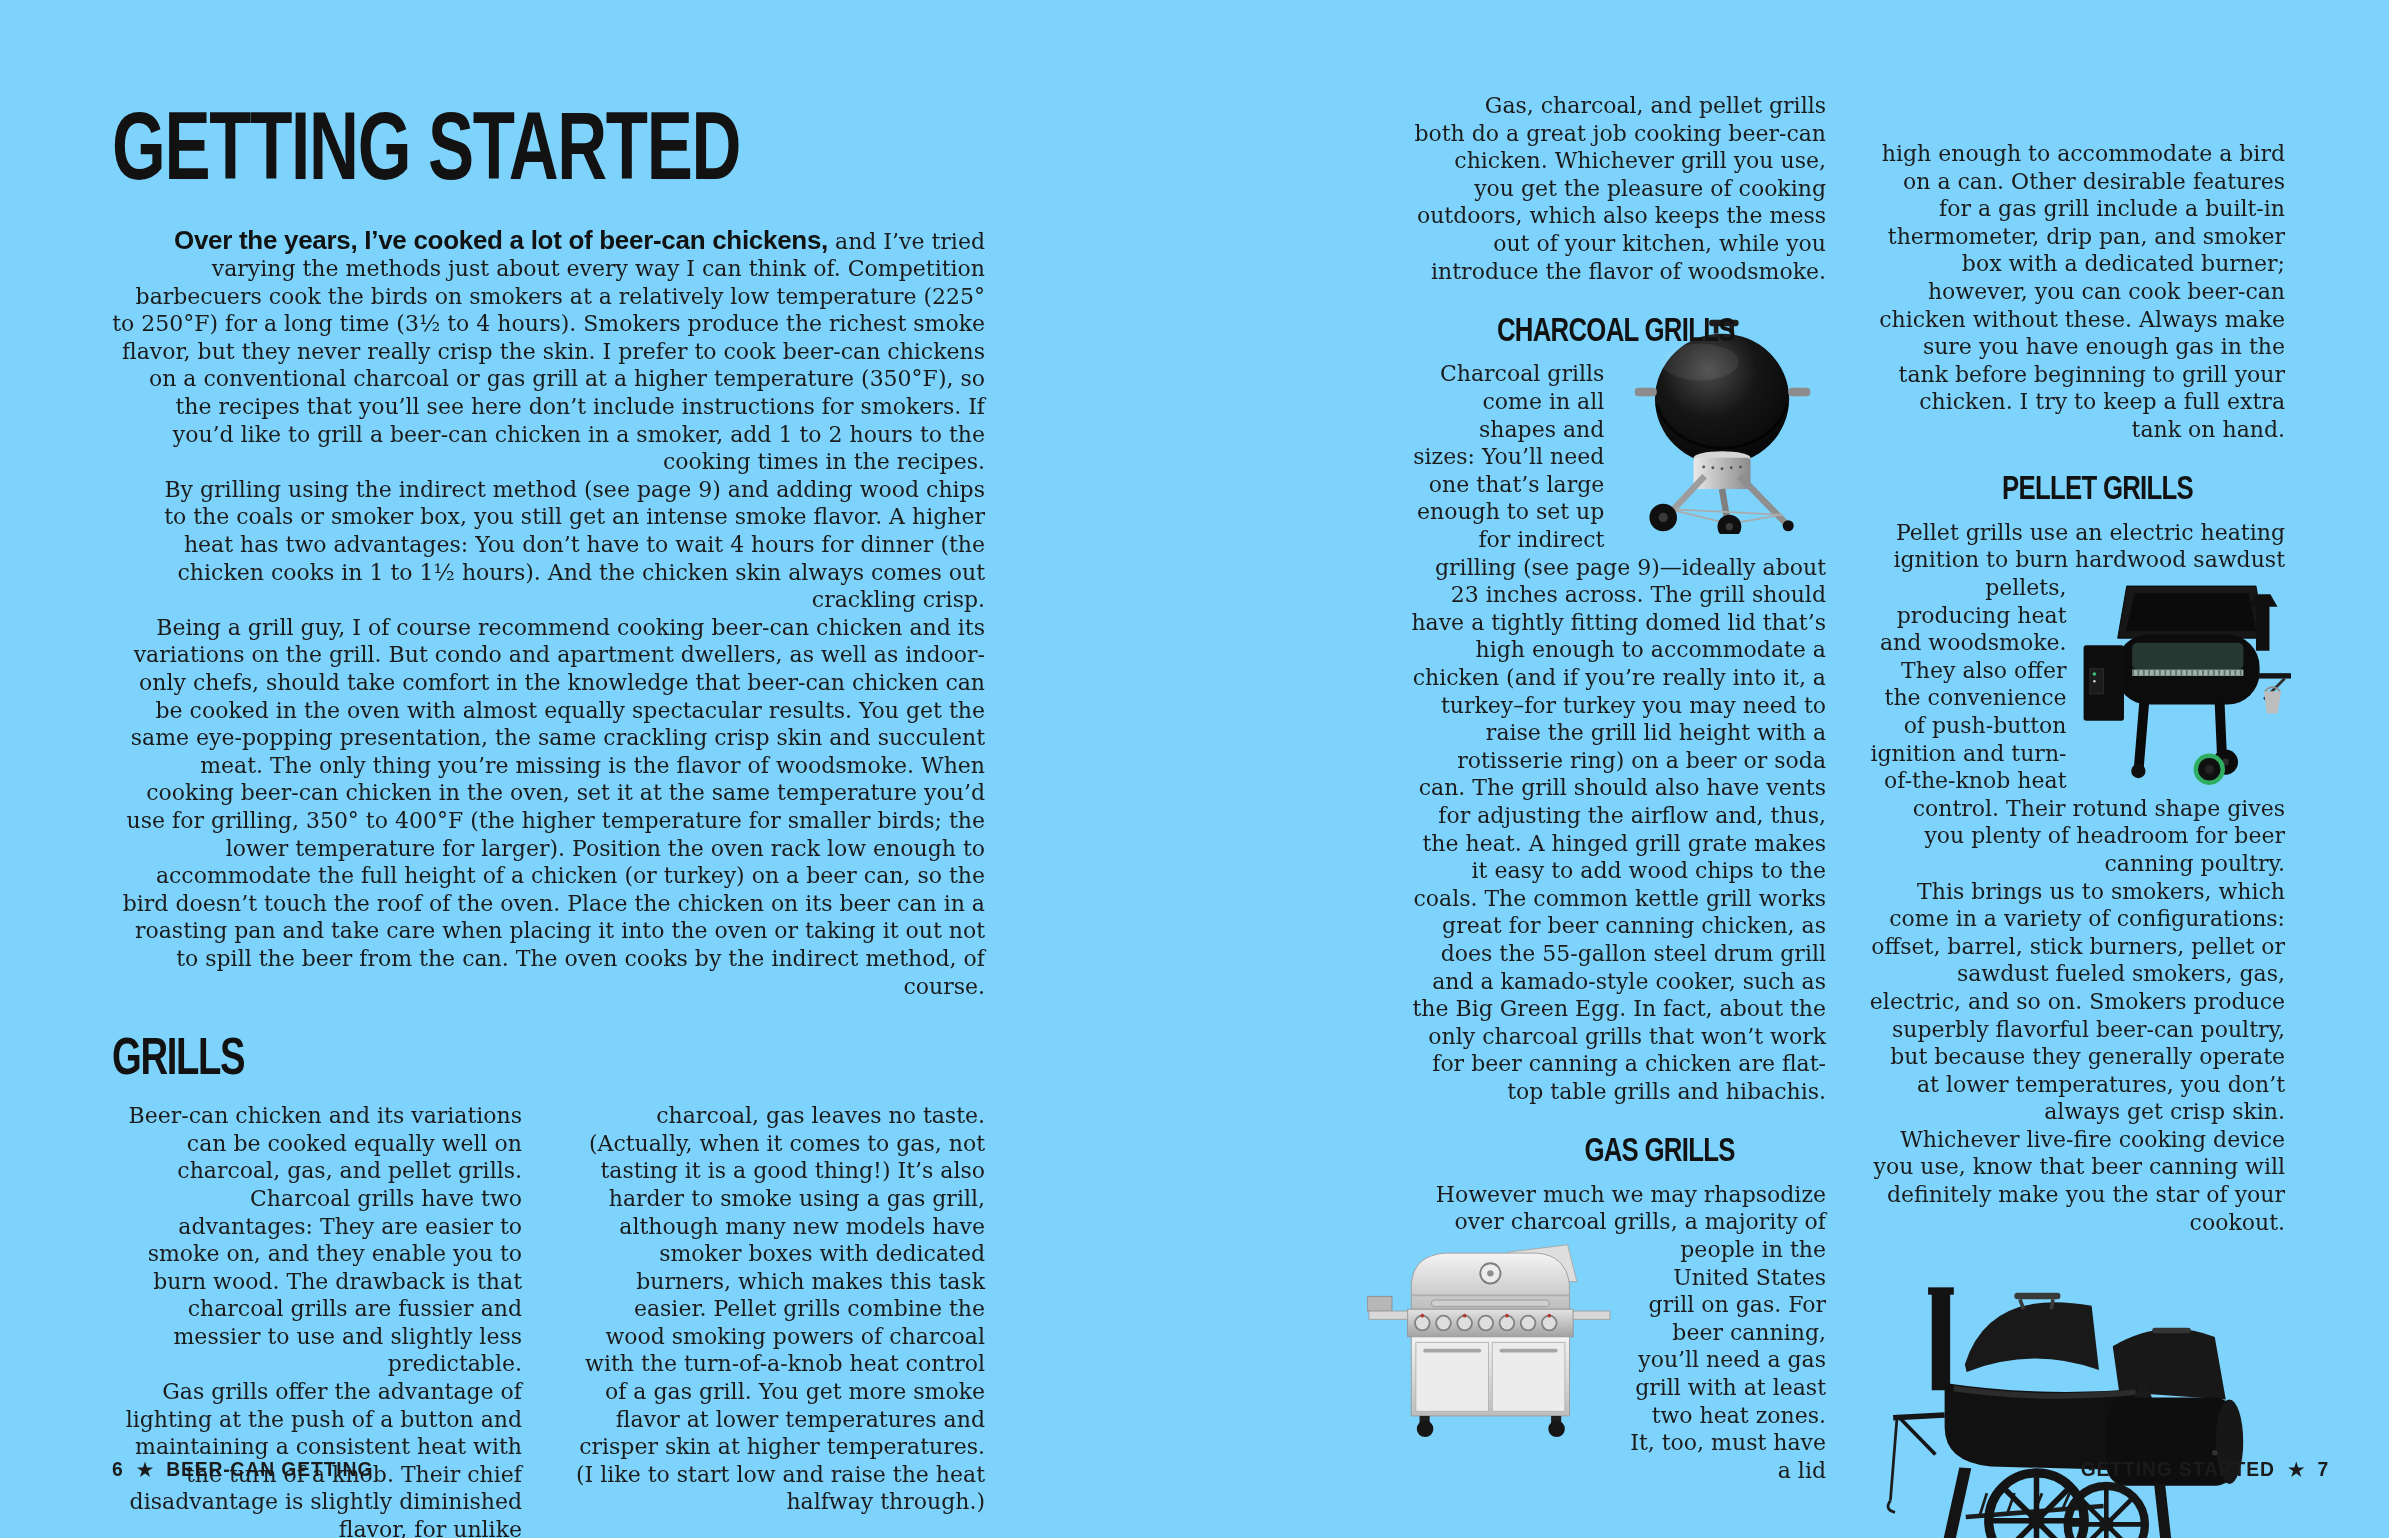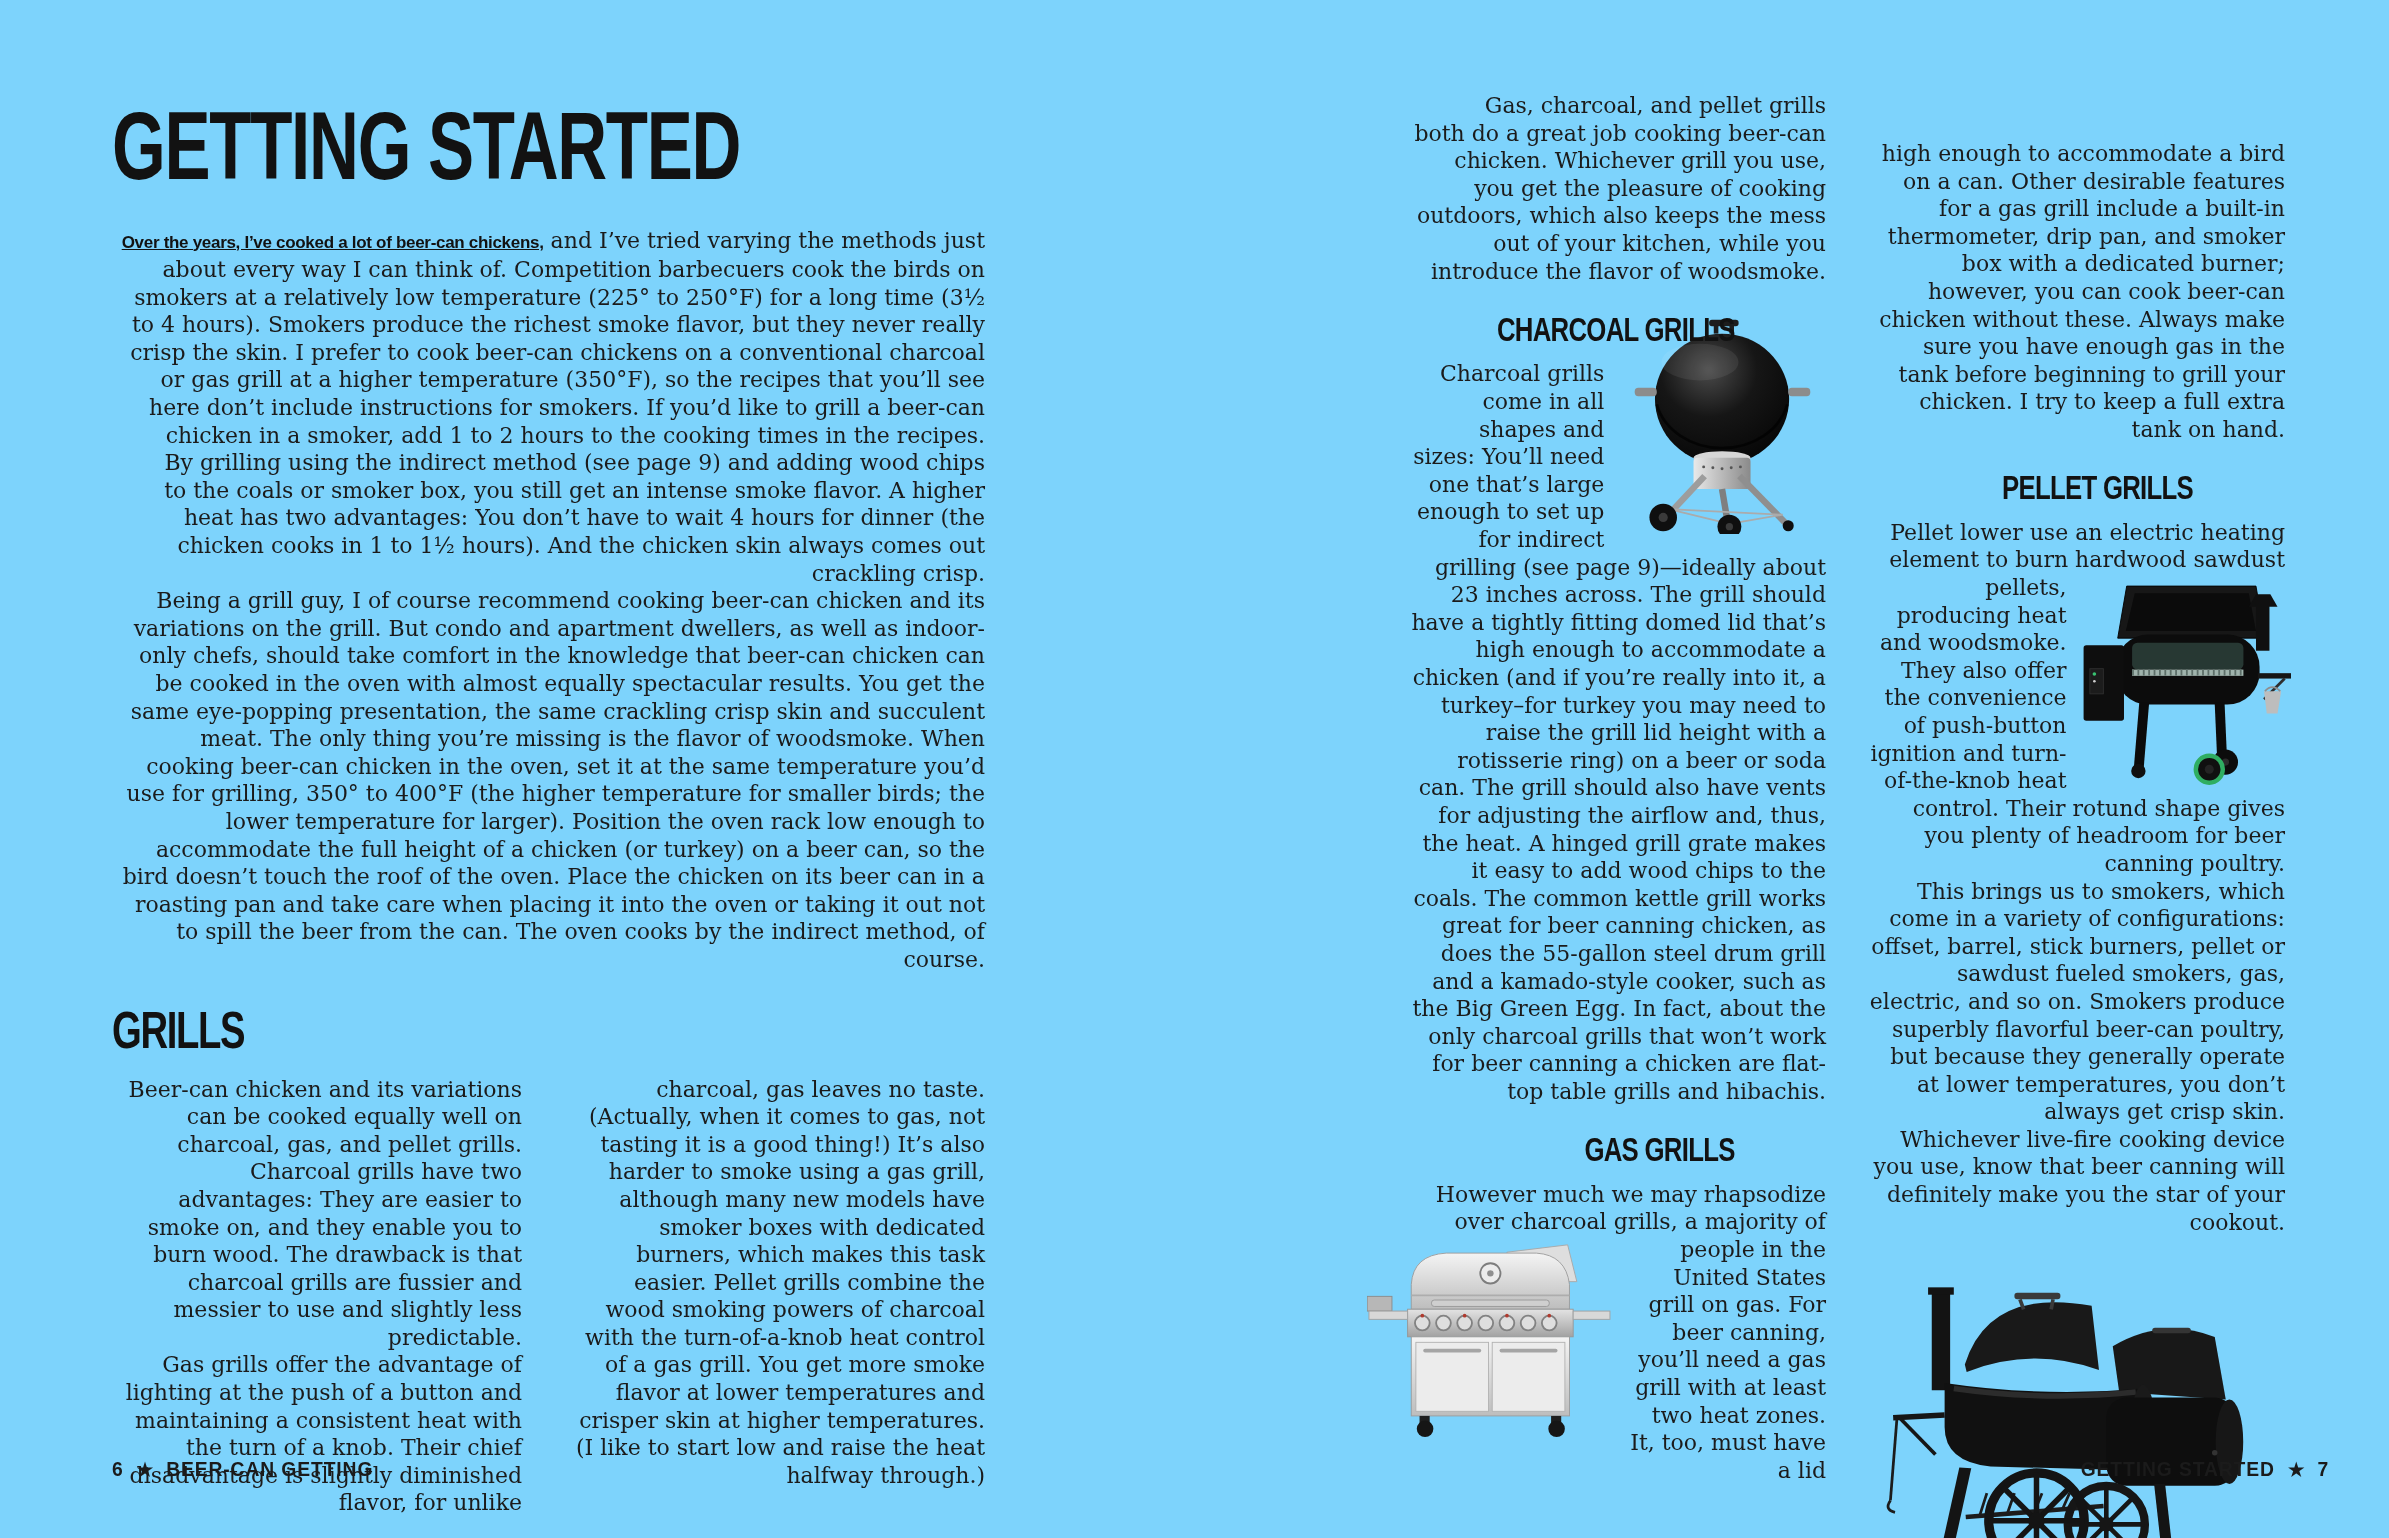--- a/index.html
+++ b/index.html
@@ -13,22 +13,22 @@
   p + p{margin-top:0;}
   .indent{text-indent:33px;}
   .display{
     font-family:"Liberation Sans", sans-serif;font-weight:bold;color:#121212;
     transform-origin:left center;letter-spacing:-1.8px;white-space:nowrap;
   }
   h1.display{font-size:96px;line-height:1;margin:5.5px 0 0 0;transform:scaleX(0.72);}
   h2.display{font-size:51px;line-height:1;margin:31px 0 20px 0;transform:scaleX(0.75);}
   h3.display{font-size:33px;line-height:1;margin:27.6px 0 14.7px 0;transform:scaleX(0.78);letter-spacing:-0.9px;}
   .lead-in{
-    font-family:"Liberation Sans", sans-serif;font-weight:bold;font-size:17px;
-    letter-spacing:-0.3px;color:#121212;text-decoration:underline;
+    font-family:"Liberation Sans", sans-serif;font-weight:bold;font-size:26px;
+    letter-spacing:-0.3px;color:#121212;
   }
   
   .left-page{position:absolute;left:112px;top:92px;width:873px;}
   .grills-columns{display:flex;gap:53px;margin-top:3.7px;}
   .grills-col{width:410px;}
   .rp-col1{position:absolute;left:1411px;top:92px;width:415px;}
   .rp-col2{position:absolute;left:1867px;top:92px;width:418px;margin-top:48px;}
   
   .img-box{display:block;}
   .float-kettle{float:right;width:207px;height:216px;margin:-42px 0 9.2px 14.7px;}
@@ -173,21 +173,21 @@
       </span>
       <span> the United States grill on gas. For beer canning, you’ll need a gas grill with at least two heat zones. It, too, must have a lid</span>
     </p>
   </div>
 
   <div class="rp-col2 body-text">
     <p>high enough to accommodate a bird on a can. Other desirable features for a gas grill include a built-in thermometer, drip pan, and smoker box with a dedicated burner; however, you can cook beer-can chicken without these. Always make sure you have enough gas in the tank before beginning to grill your chicken. I try to keep a full extra tank on hand.</p>
 
     <h3 class="display">PELLET GRILLS</h3>
     <p>
-      <span>Pellet lower use an electric heating element to burn hardwood sawdust</span>
+      <span>Pellet grills use an electric heating ignition to burn hardwood sawdust</span>
       <span class="img-box float-pellet">
         <svg viewBox="0 0 235 225" width="211" height="207" aria-hidden="true">
           <polygon points="52,4 196,4 206,62 42,62" fill="#171717" stroke="#000"></polygon>
           <polygon points="61,12 188,12 196,54 51,54" fill="#0b0b0b"></polygon>
           <rect x="196" y="26" width="15" height="50" fill="#101010"></rect>
           <path d="M188 27 L220 27 L212 13 L196 13 Z" fill="#101010"></path>
           <rect x="40" y="58" width="160" height="78" rx="36" fill="#0c0c0c"></rect>
           <rect x="58" y="67" width="124" height="30" rx="6" fill="#273833"></rect>
           <rect x="58" y="97" width="124" height="7" fill="#9fb3ac"></rect>
           <line x1="58" y1="100" x2="182" y2="100" stroke="#5d6f69" stroke-width="7" stroke-dasharray="2 4"></line>

